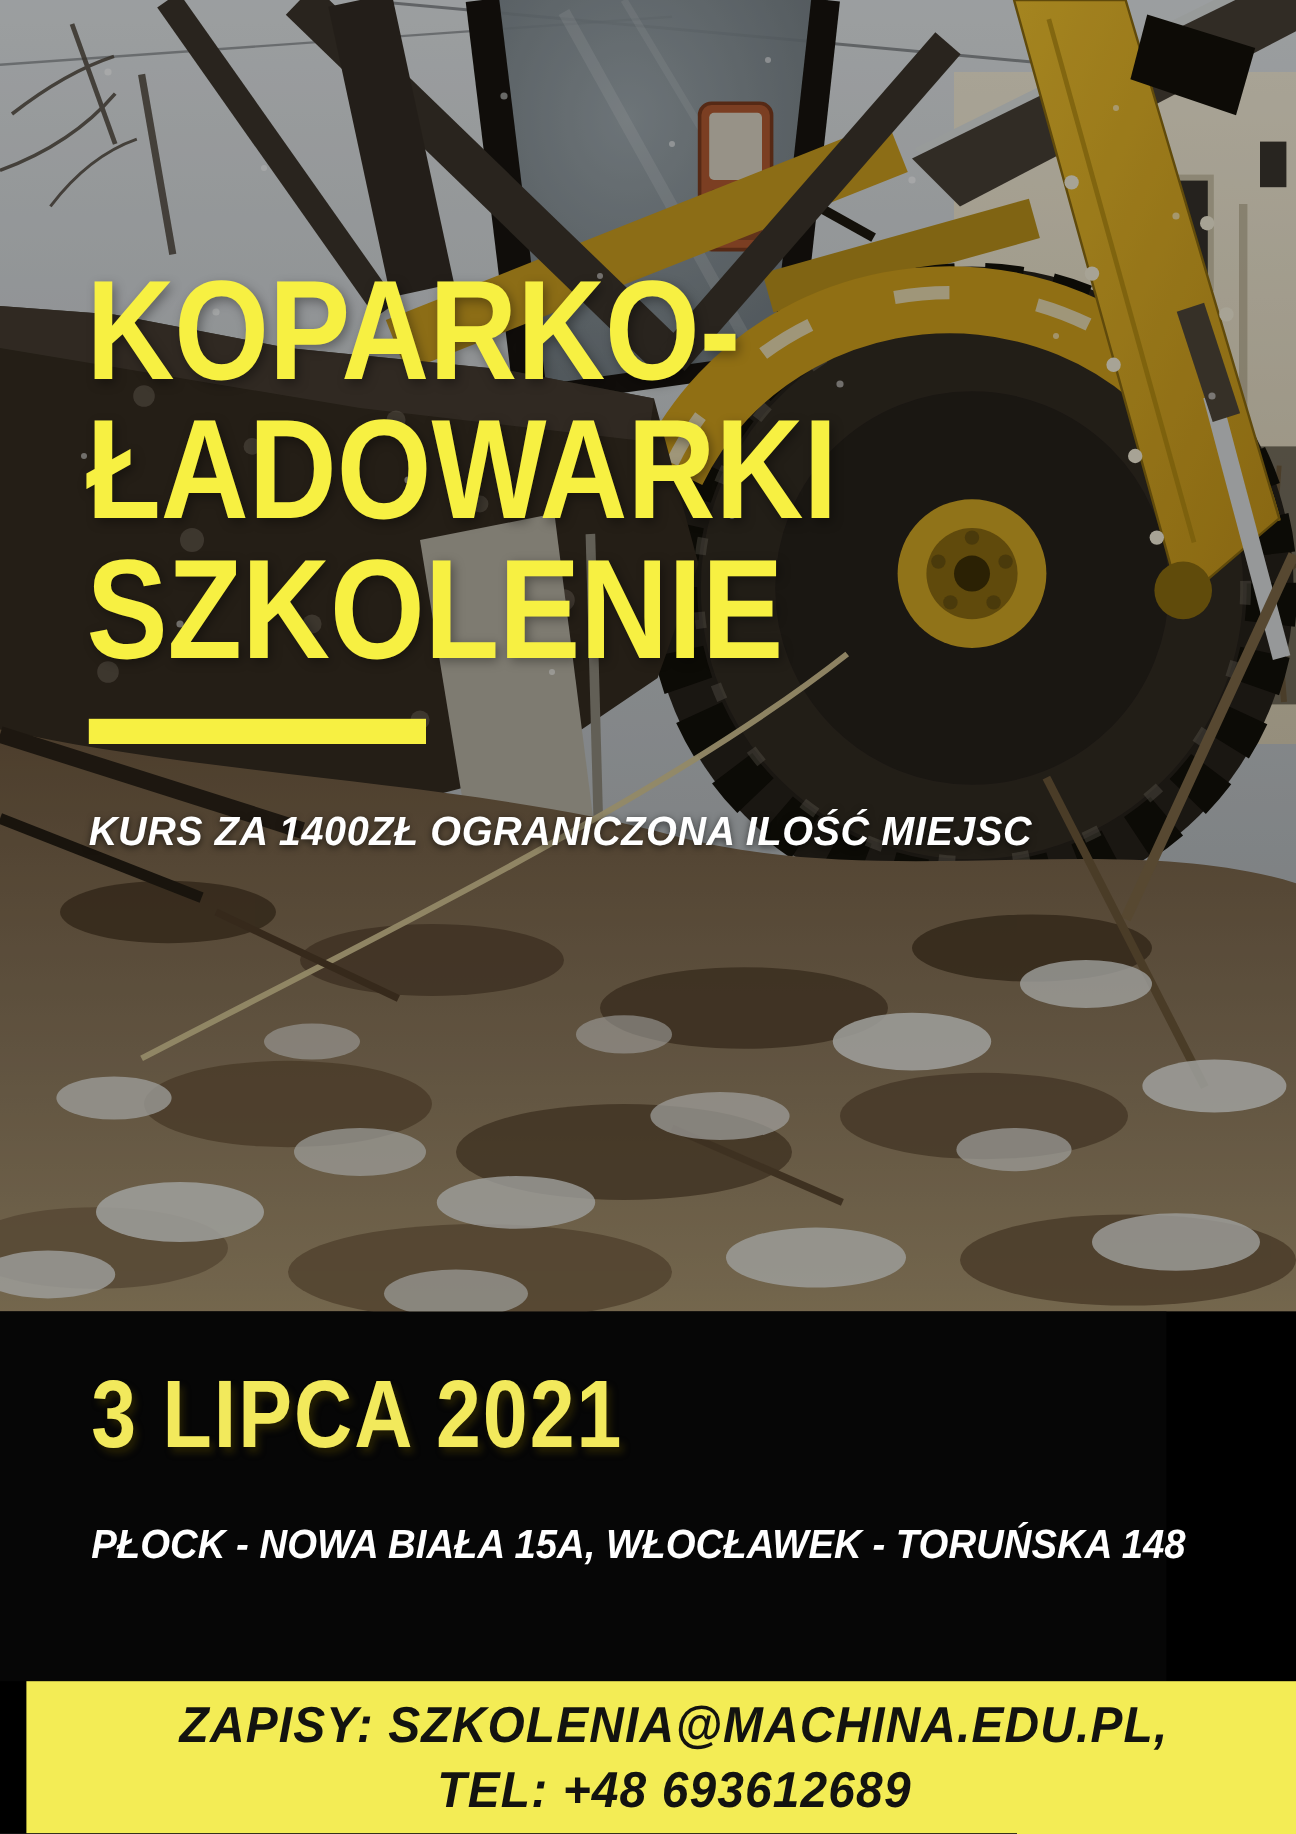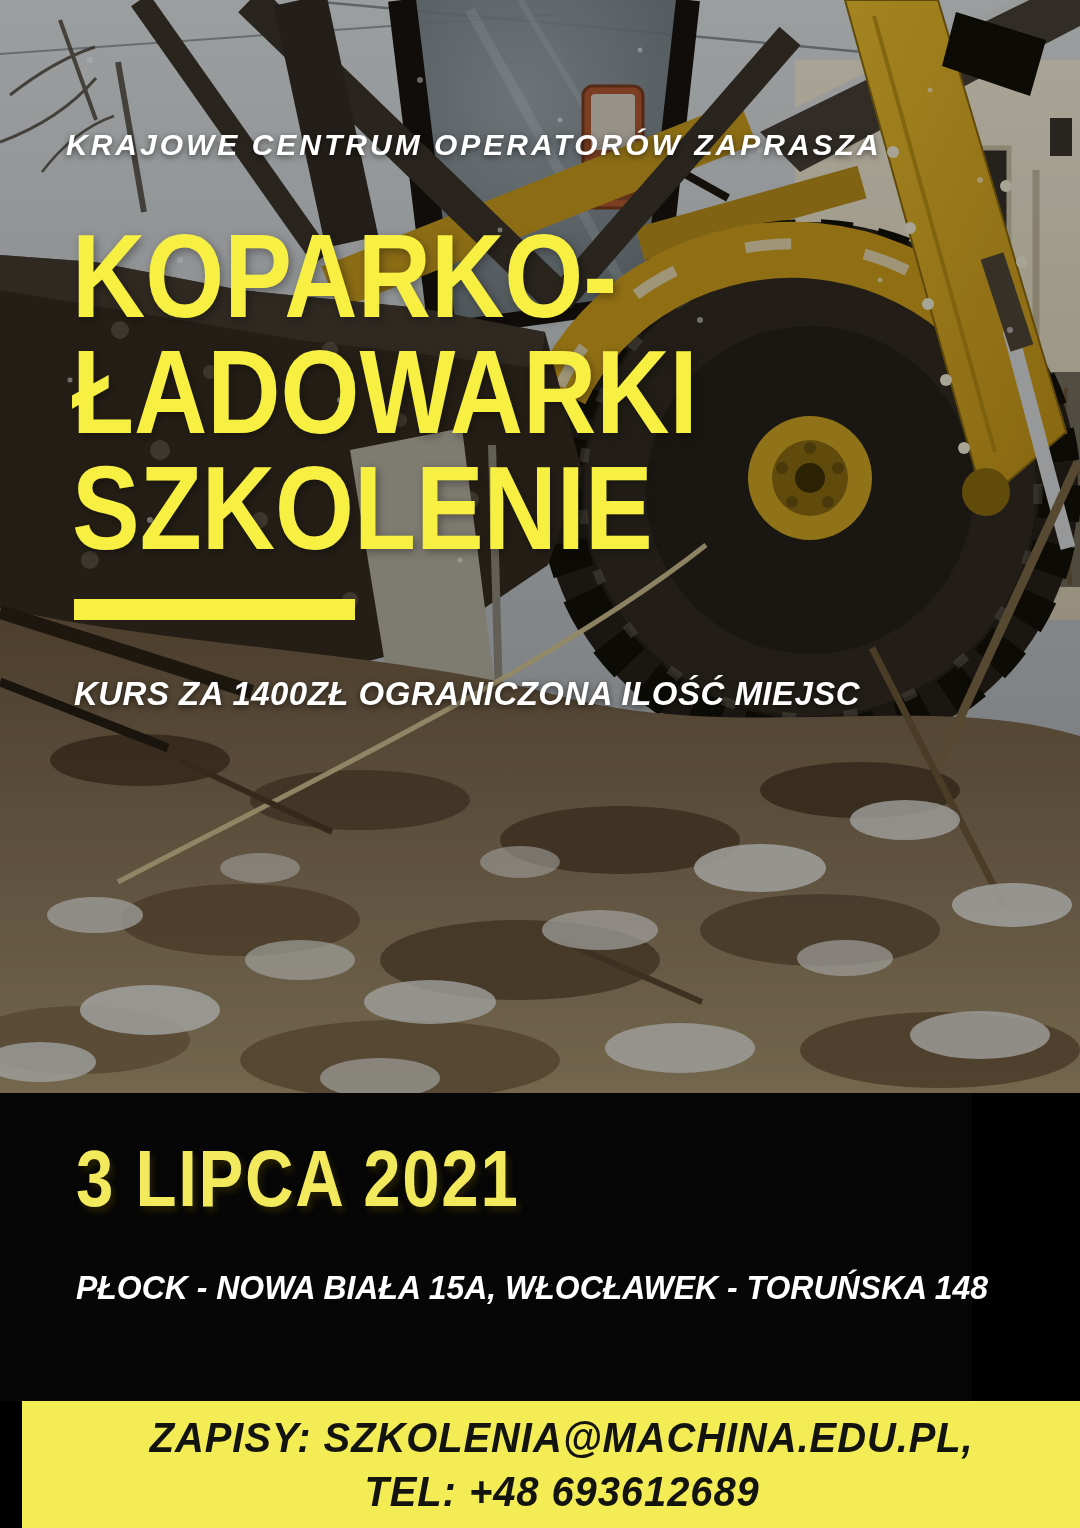--- a/index.html
+++ b/index.html
@@ -281,21 +281,20 @@
           <circle cx="1010" cy="330" r="3"></circle>
         <circle cx="70" cy="380" r="2.5"></circle>
           <circle cx="980" cy="180" r="3"></circle>
           <circle cx="560" cy="120" r="2.5"></circle>
       </g>
 
       <rect x="0" y="0" width="1080" height="1093" fill="#000000" opacity=".3"></rect>
     </svg>
   </div>
 
-  <div class="eyebrow">KRAJOWE CENTRUM OPERATORÓW ZAPRASZA</div>
 
   <div class="title">
     <div>KOPARKO-</div>
     <div>ŁADOWARKI</div>
     <div>SZKOLENIE</div>
   </div>
 
   <div class="title-underline"></div>
 
   <div class="subtitle">KURS ZA 1400ZŁ OGRANICZONA ILOŚĆ MIEJSC</div>

